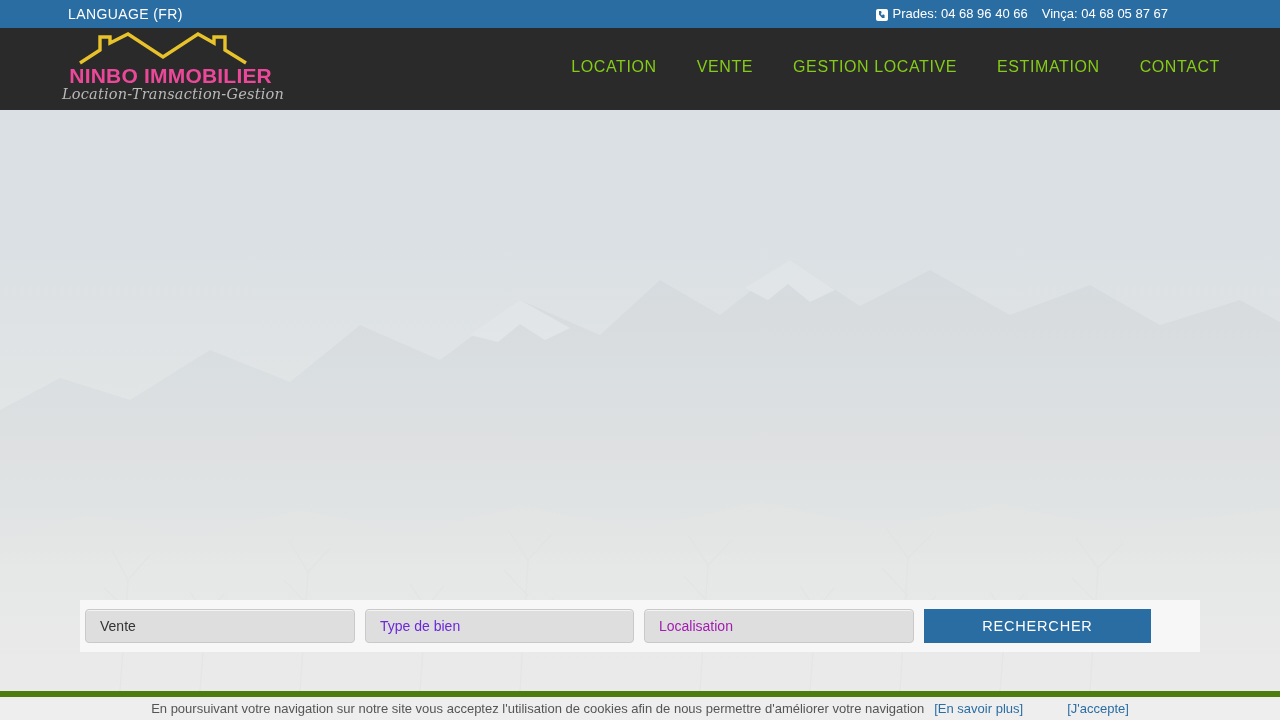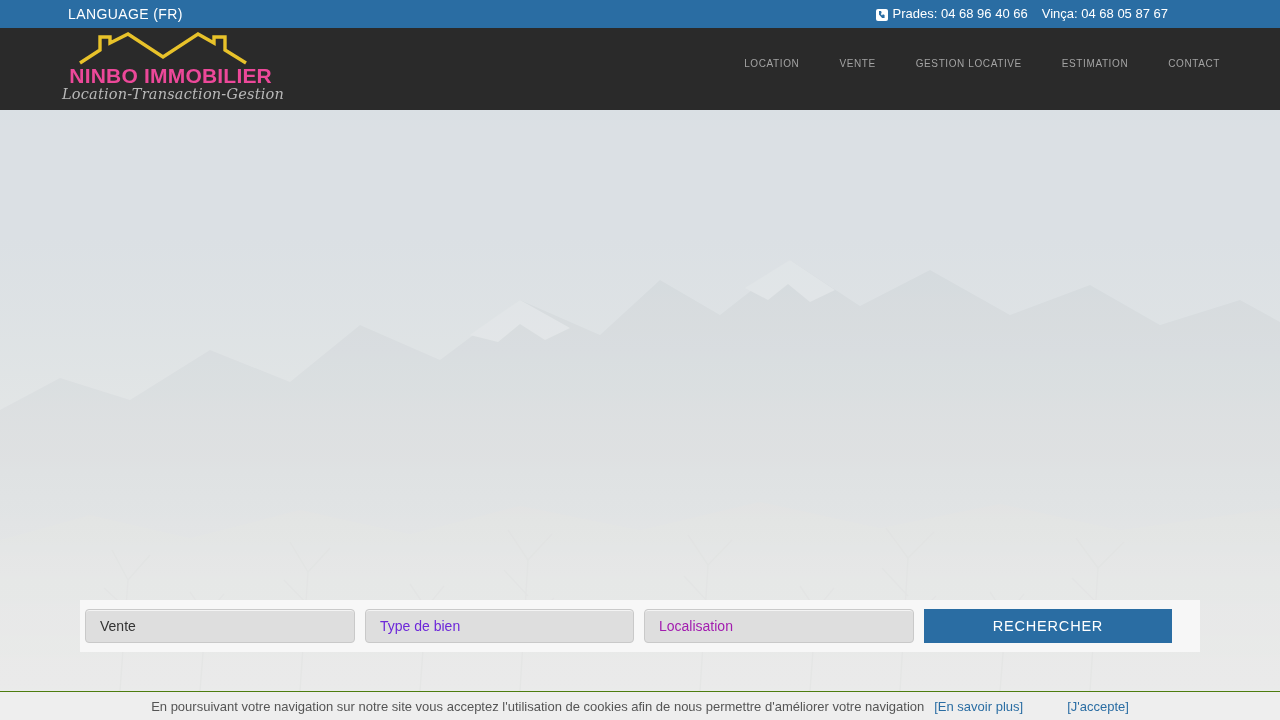--- a/index.html
+++ b/index.html
@@ -113,22 +113,22 @@
 
   .nav {
     position: absolute;
     right: 60px;
     top: 30px;
     display: flex;
     align-items: center;
     gap: 0px;
   }
   .nav-item {
-    color: #a3a3a3;
-    font-size: 10px;
+    color: #84cc16;
+    font-size: 16px;
     letter-spacing: 0.6px;
     padding: 0 20px;
     text-decoration: none;
     white-space: nowrap;
     cursor: pointer;
   }
   .nav-item:last-child { padding-right: 0; }
 
   
   .hero {
@@ -174,21 +174,21 @@
     padding: 0 14px;
     font-size: 14px;
     font-family: "Liberation Sans", sans-serif;
     cursor: pointer;
     box-shadow: inset 0 1px 0 rgba(255,255,255,0.65);
   }
   .search-select.w1 { width: 270px; color: #333333; }
   .search-select.w2 { width: 269px; color: #6d28d9; }
   .search-select.w3 { width: 270px; color: #a21caf; }
   .search-btn {
-    width: 248px;
+    width: 227px;
     height: 34px;
     background: #2a6da3;
     border: none;
     color: #ffffff;
     font-size: 14.5px;
     letter-spacing: 0.8px;
     font-family: "Liberation Sans", sans-serif;
     cursor: pointer;
     display: flex;
     align-items: center;
@@ -196,21 +196,21 @@
   }
 
   
   .cookiebar {
     position: absolute;
     left: 0;
     top: 691px;
     width: 1280px;
     height: 29px;
     background: #eeeeee;
-    border-top: 1px solid #4d7c0f;
+    border-top: 6px solid #4d7c0f;
     display: flex;
     align-items: center;
     justify-content: center;
     gap: 0px;
   }
   .cookie-text {
     font-size: 13px;
     color: #555555;
     white-space: nowrap;
   }

